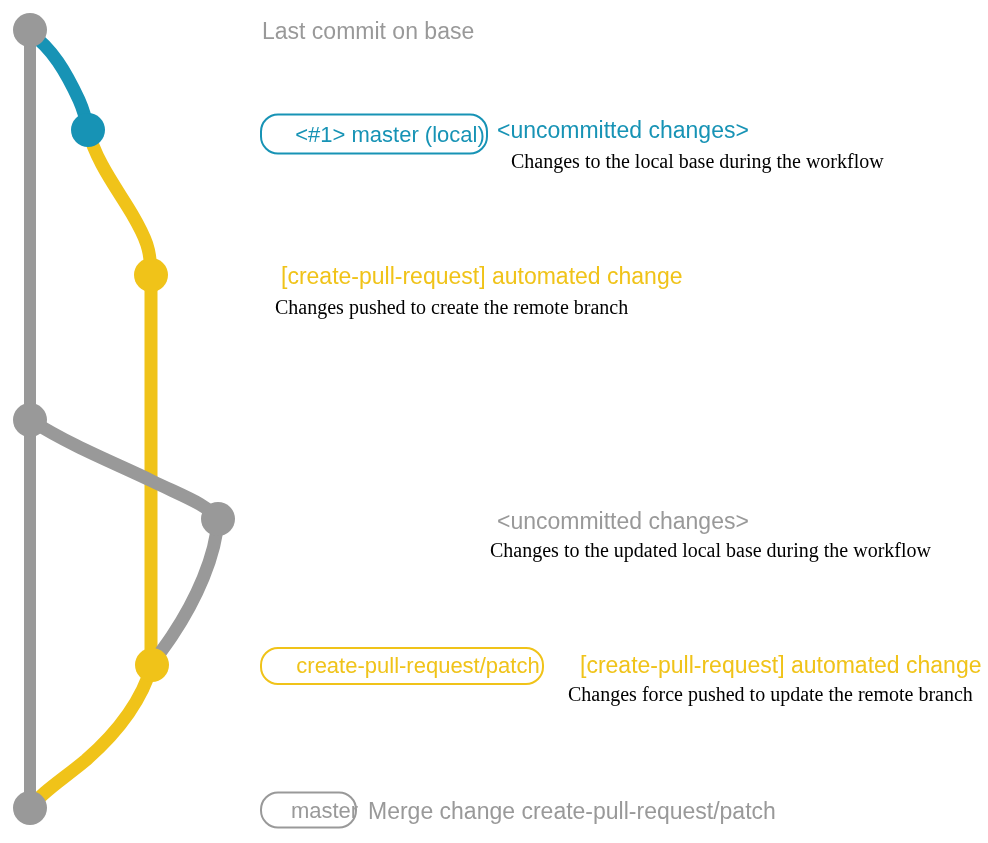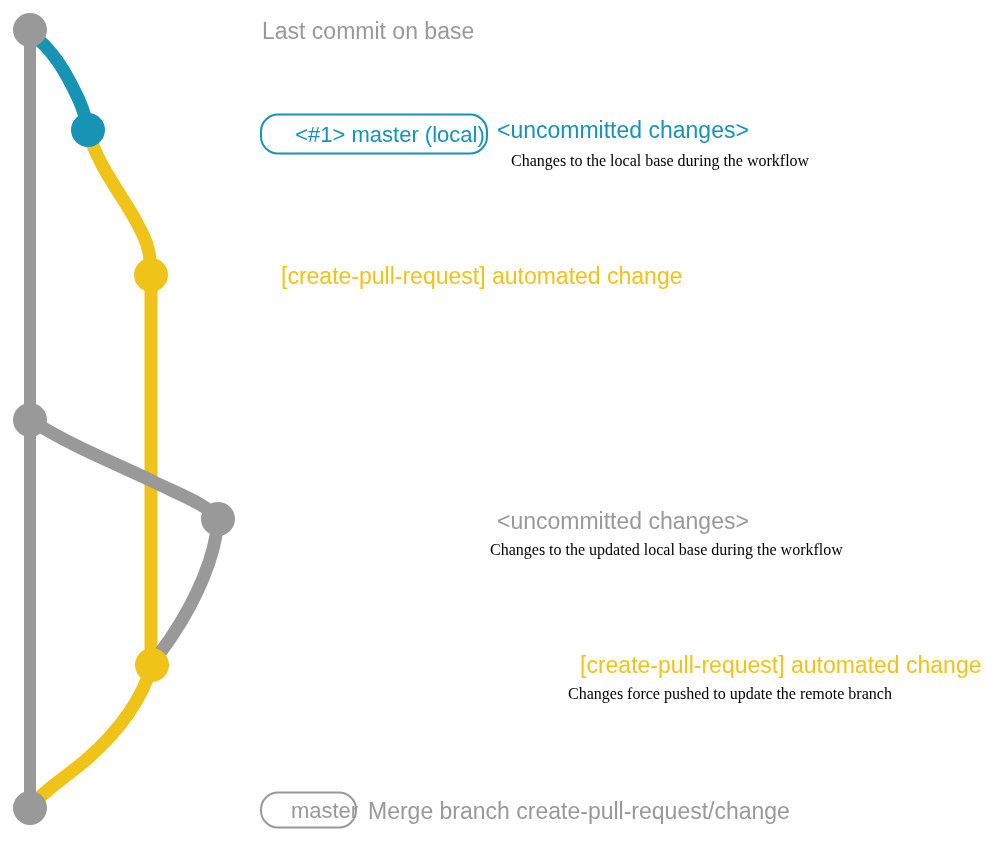--- a/index.html
+++ b/index.html
@@ -10,21 +10,21 @@
     overflow:hidden;
     font-family:"Liberation Sans",sans-serif;
   }
   #graph-svg{position:absolute;left:0;top:0;}
   .pin{position:absolute;white-space:nowrap;transform:translateY(-50%);}
   .big-label{font-size:23px;color:var(--gray);}
   .title{font-size:23px;}
   .title.teal{color:var(--teal);}
   .title.yellow{color:var(--yellow);margin-left:24px;}
   .title.gray{color:var(--gray);}
-  .serif-note{font-family:"Liberation Serif",serif;font-size:16px;color:var(--ink);}
+  .serif-note{font-family:"Liberation Serif",serif;font-size:20px;color:var(--ink);}
   .badge{
     display:flex;align-items:center;justify-content:center;
     box-sizing:border-box;
     border:2px solid;border-radius:18px;
     font-size:22px;
     background:#fff;
     padding-left:32px;
   }
   .badge.teal{border-color:var(--teal);color:var(--teal);}
   .badge.gray{border-color:var(--gray);color:var(--gray);}
@@ -62,26 +62,30 @@
 
   <div class="pin big-label" style="left:262px;top:31px;">Last commit on base</div>
 
   <div class="pin badge teal" style="left:260px;top:134px;width:228px;height:41px;">
     <span>&lt;#1&gt; master (local)</span>
   </div>
   <div class="pin title teal" style="left:497px;top:130px;">&lt;uncommitted changes&gt;</div>
   <div class="pin serif-note" style="left:511px;top:161px;">Changes to the local base during the workflow</div>
 
   <div class="pin title yellow" style="left:257px;top:276px;">[create-pull-request] automated change</div>
+  <div class="pin serif-note" style="left:275px;top:307px;">Changes pushed to create the remote branch</div>
 
 
   <div class="pin title gray" style="left:497px;top:521px;">&lt;uncommitted changes&gt;</div>
   <div class="pin serif-note" style="left:490px;top:550px;">Changes to the updated local base during the workflow</div>
 
+  <div class="pin badge yellow" style="left:260px;top:666px;width:284px;height:38px;">
+    <span>create-pull-request/patch</span>
+  </div>
   <div class="pin title yellow" style="left:556px;top:665px;">[create-pull-request] automated change</div>
   <div class="pin serif-note" style="left:568px;top:694px;">Changes force pushed to update the remote branch</div>
 
   <div class="pin badge gray" style="left:260px;top:810px;width:97px;height:37px;">
     <span>master</span>
   </div>
-  <div class="pin big-label" style="left:368px;top:811px;">Merge branch create-pull-request/change</div>
+  <div class="pin big-label" style="left:368px;top:811px;">Merge change create-pull-request/patch</div>
 
 </div>
 
 </body></html>

